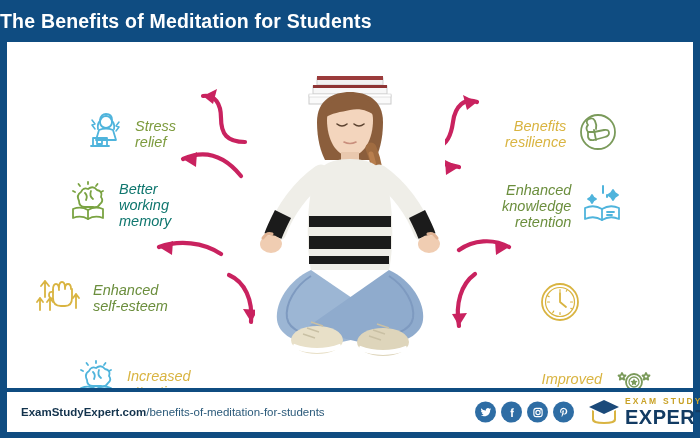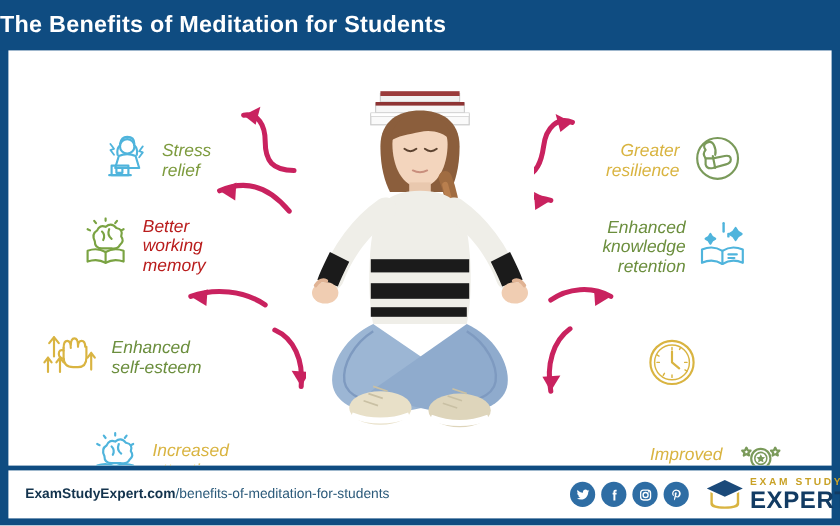--- a/index.html
+++ b/index.html
@@ -212,21 +212,21 @@
     <div class="benefit left" id="b-memory">
       <span class="ico">
         <svg width="46" height="44" viewBox="0 0 46 44" fill="none" stroke="#7aa342" stroke-width="1.8" stroke-linecap="round" stroke-linejoin="round">
           <path d="M14,20 q-3,-6 2,-9 q2,-5 7,-3 q5,-4 9,1 q6,1 4,7 q3,4 -1,7 q-2,4 -7,3 h-8 q-6,0 -6,-6 z"></path>
           <path d="M20,12 q3,3 1,7 M26,10 q-2,5 2,8"></path>
           <path d="M8,28 q8,-3 15,1 q7,-4 15,-1 v9 q-8,-3 -15,1 q-7,-4 -15,-1 z"></path>
           <path d="M23,29 v9"></path>
           <path d="M23,3 v-2 M15,5 l-1.5,-2 M31,5 l1.5,-2 M10,11 l-2,-1 M36,11 l2,-1"></path>
         </svg>
       </span>
-      <span class="lbl" style="color:#b91c1c">Better
+      <span class="lbl" style="color:#0f766e">Better
 working
 memory</span>
     </div>
 
     <div class="benefit left" id="b-esteem">
       <span class="ico">
         <svg width="52" height="44" viewBox="0 0 52 44" fill="none" stroke="#d9b441" stroke-width="1.8" stroke-linecap="round" stroke-linejoin="round">
           <path d="M20,16 q0,-6 3,-6 q3,0 3,6 M26,14 q0,-6 3,-6 q3,0 3,6 M32,15 q0,-5 3,-5 q3,0 3,5"></path>
           <path d="M20,16 v8 q0,8 8,8 h4 q7,0 7,-8 v-9"></path>
           <path d="M20,18 q-4,-1 -4,3 q0,3 4,4"></path>
@@ -256,21 +256,21 @@
 
     <div class="benefit right" id="b-resilience">
       <span class="ico">
         <svg width="46" height="44" viewBox="0 0 46 44" fill="none" stroke="#7a9a5a" stroke-width="1.8" stroke-linecap="round" stroke-linejoin="round">
           <circle cx="24" cy="22" r="17"></circle>
           <path d="M14,22 q-3,-4 0,-7 q-3,-4 1,-6 q4,-2 6,2 q2,4 1,8"></path>
           <path d="M14,22 h6 l10,-2 q5,-1 5,3 q0,3 -4,4 l-11,3 q-5,1 -6,-3 z"></path>
           <path d="M20,20 l2,10"></path>
         </svg>
       </span>
-      <span class="lbl" style="color:#d9b441">Greater
+      <span class="lbl" style="color:#d9b441">Benefits
 resilience</span>
     </div>
 
     <div class="benefit right" id="b-knowledge">
       <span class="ico">
         <svg width="48" height="44" viewBox="0 0 48 44" fill="none" stroke="#4fb4dc" stroke-width="1.8" stroke-linecap="round" stroke-linejoin="round">
           <path d="M6,26 q9,-4 17,1 q8,-5 17,-1 v11 q-9,-4 -17,1 q-8,-5 -17,-1 z"></path>
           <path d="M23,27 v11"></path>
           <path d="M28,30 h7 M28,33 h5"></path>
           <path d="M24,4 v7" stroke-width="2"></path>

